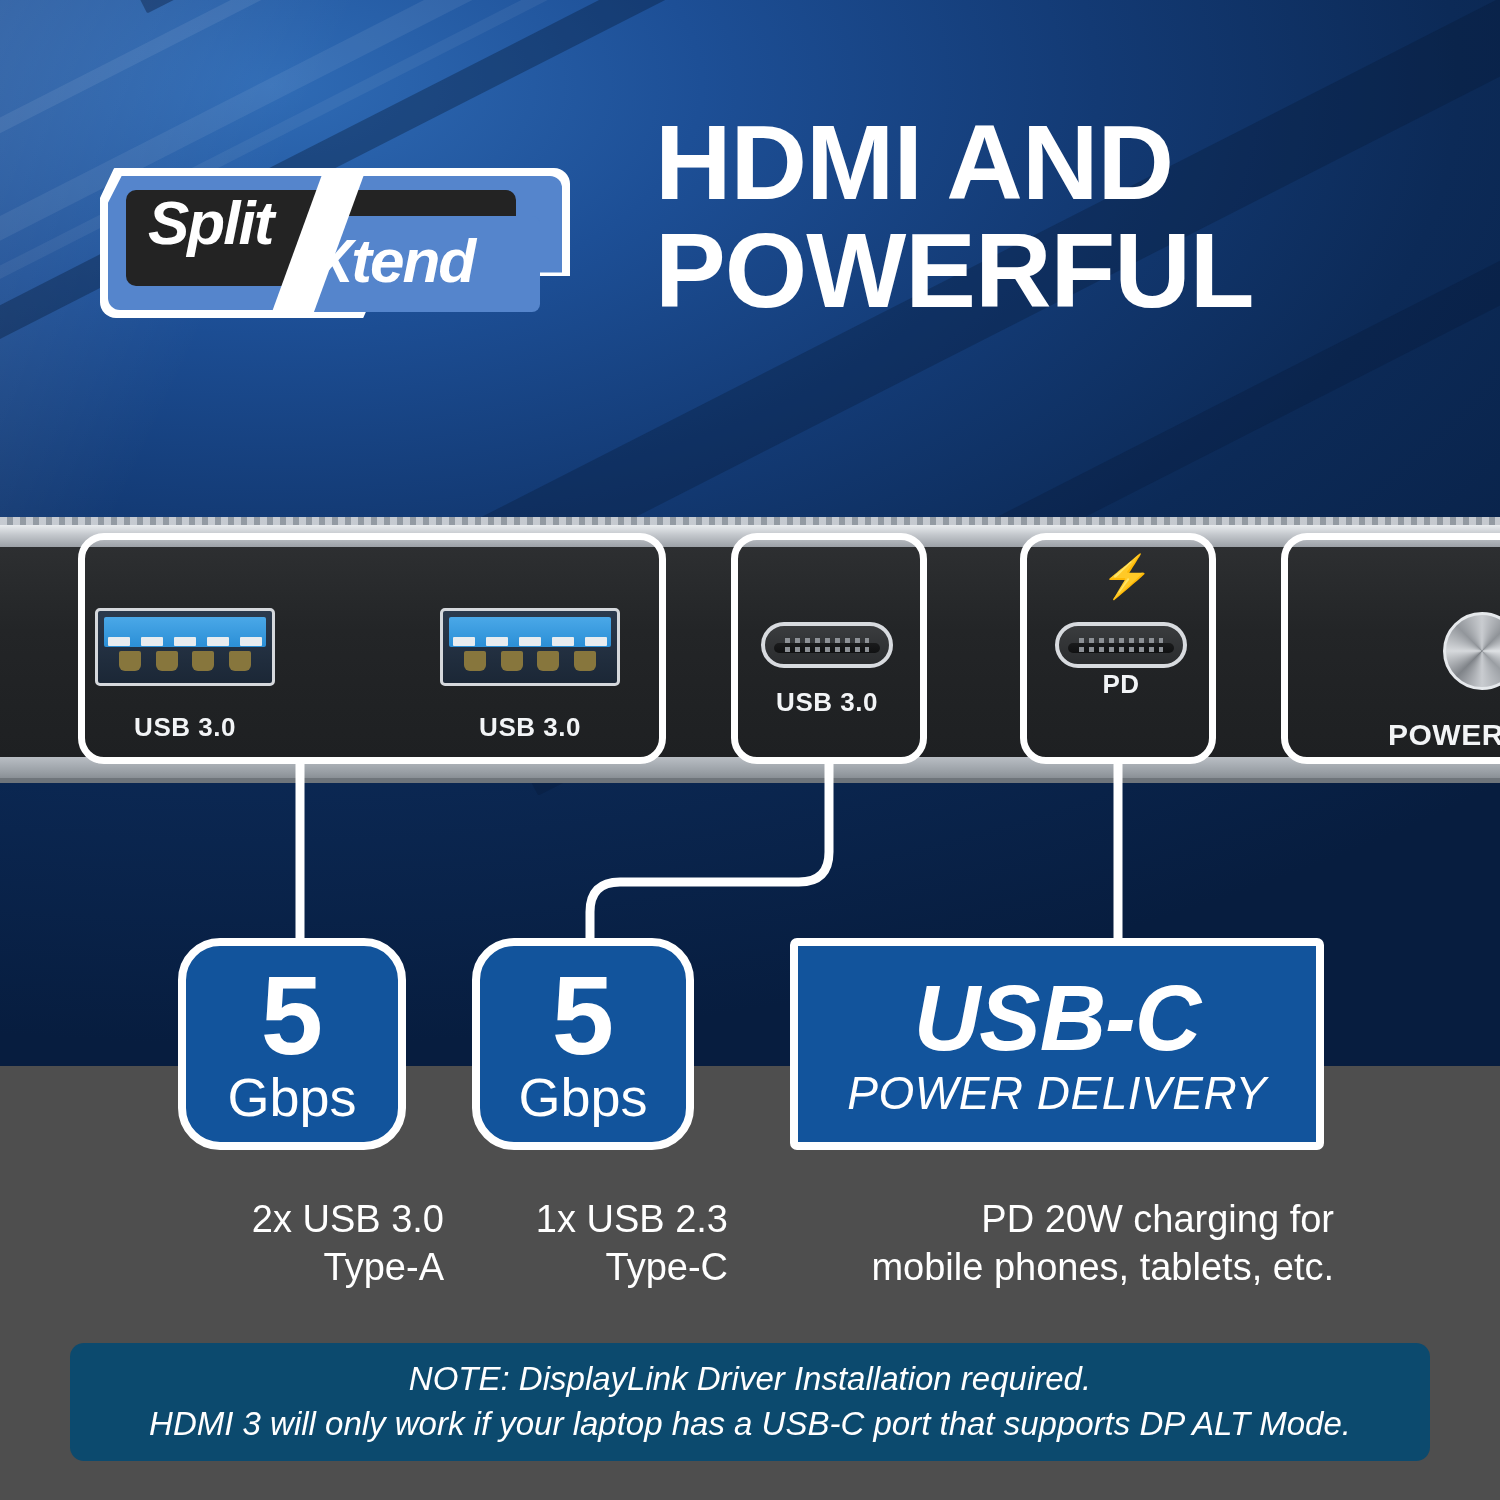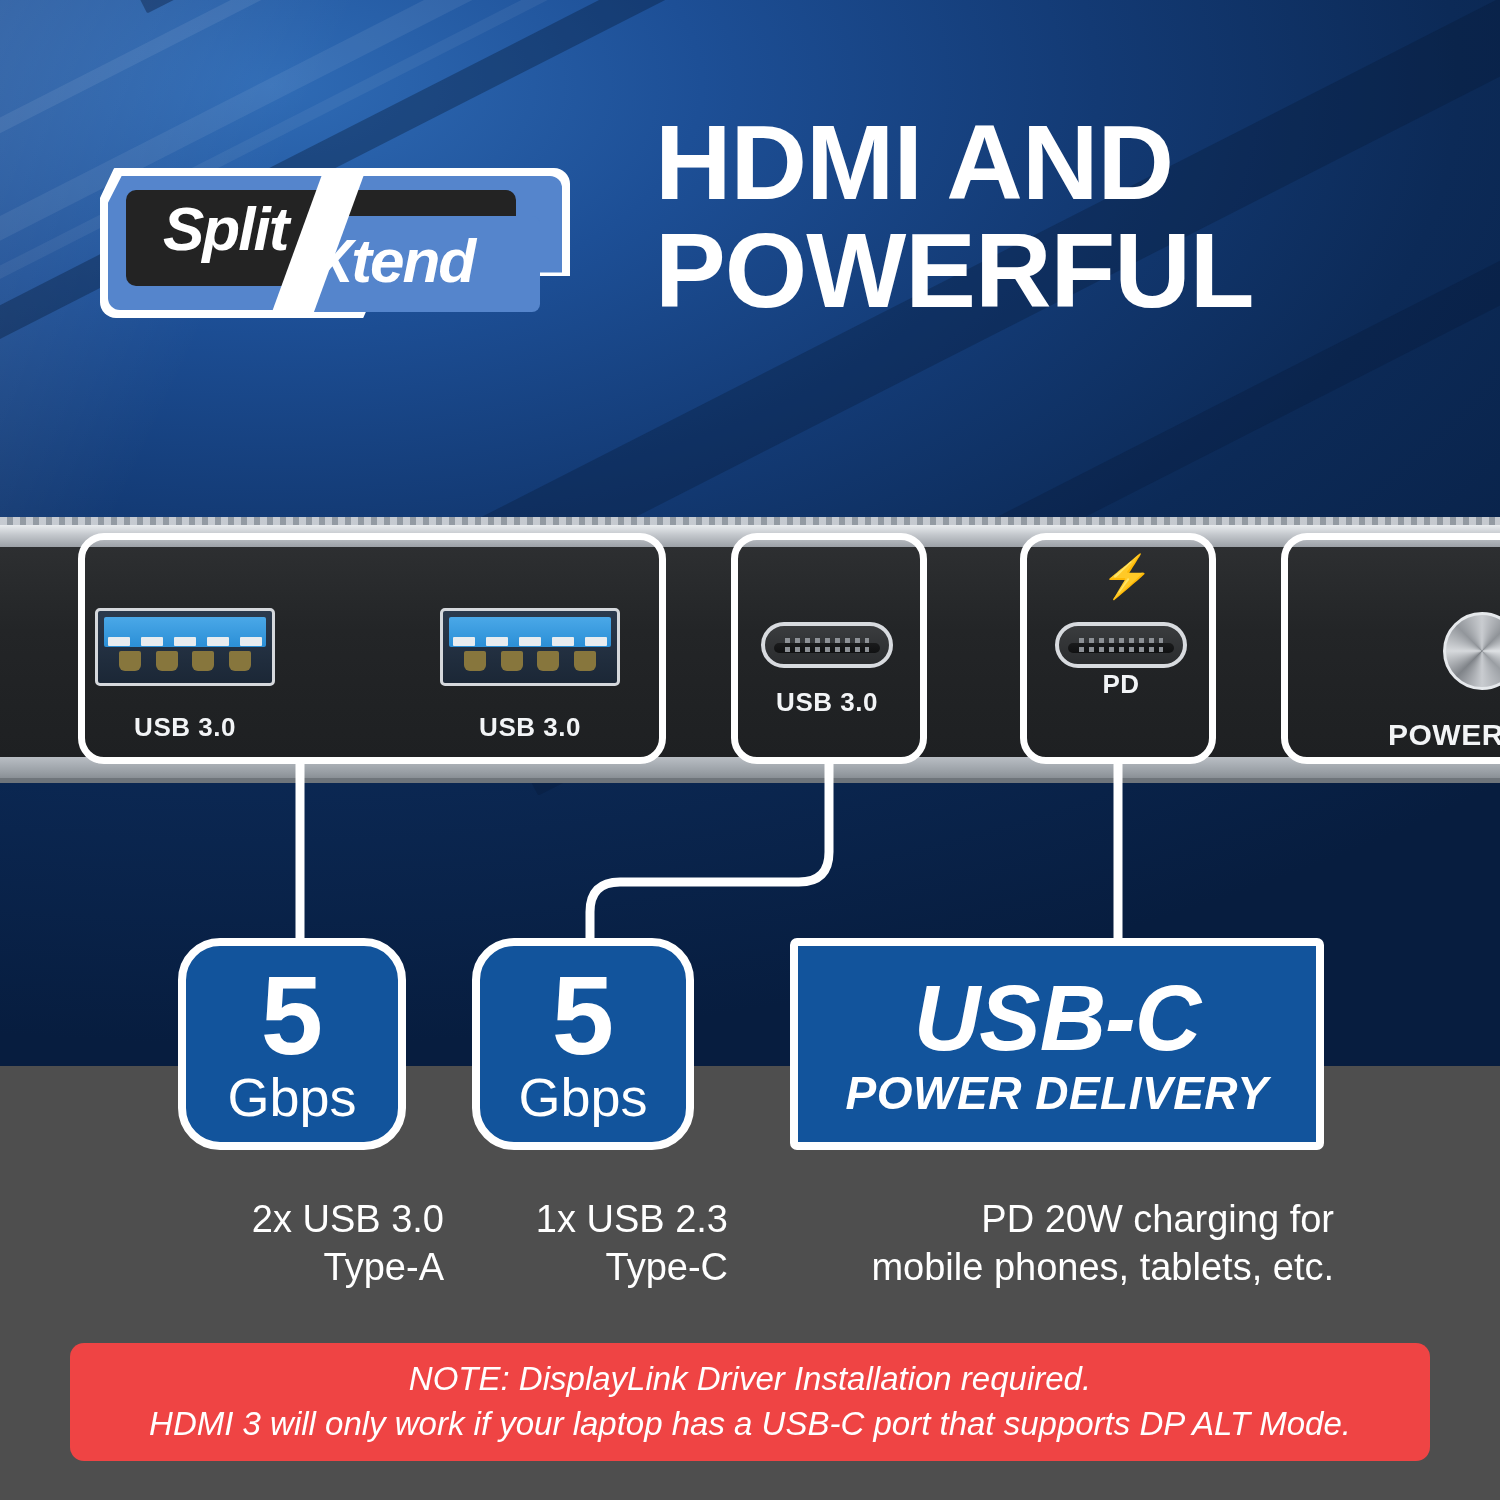--- a/index.html
+++ b/index.html
@@ -104,21 +104,21 @@
   
   .badge{
     position:absolute;background:#12549c;border:8px solid #ffffff;box-sizing:border-box;
     border-radius:42px;display:flex;flex-direction:column;align-items:center;justify-content:center;
     color:#ffffff;
   }
   .badge .big{font-size:112px;font-weight:bold;line-height:.92;}
   .badge .small{font-size:54px;line-height:1;margin-top:2px;}
   .badge.wide{border-radius:7px;}
   .badge.wide .pd-main{font-size:92px;font-weight:bold;font-style:italic;line-height:1;letter-spacing:-1px;}
-  .badge.wide .pd-sub{font-size:46px;font-weight:bold;font-style:italic;line-height:1;margin-top:6px;letter-spacing:.5px;}
+  .badge.wide .pd-sub{font-size:46px;font-weight:normal;font-style:italic;line-height:1;margin-top:6px;letter-spacing:.5px;}
 
   
   .caption{
     position:absolute;color:#ffffff;text-align:right;font-size:38px;line-height:1.26;
   }
 
   
   .headline{
     position:absolute;left:655px;top:108px;width:800px;
     color:#ffffff;font-weight:bold;font-size:106px;line-height:1.02;letter-spacing:-1px;
@@ -141,31 +141,31 @@
   }
   .logo .bluetab{
     position:absolute;left:170px;top:48px;width:270px;height:96px;background:#5585cc;border-radius:8px;
     clip-path:polygon(16% 0,100% 0,100% 100%,0 100%);
   }
   .logo .slash{
     position:absolute;left:196px;top:8px;width:42px;height:140px;background:#ffffff;
     transform:skewX(-20deg);
   }
   .logo .word1{
-    position:absolute;left:48px;top:30px;color:#ffffff;font-weight:bold;font-style:italic;
-    font-size:62px;letter-spacing:-2px;line-height:1;margin-left:15px;
+    position:absolute;left:48px;top:24px;color:#ffffff;font-weight:bold;font-style:italic;
+    font-size:62px;letter-spacing:-2px;line-height:1;
   }
   .logo .word2{
     position:absolute;left:212px;top:62px;color:#ffffff;font-weight:bold;font-style:italic;
     font-size:62px;letter-spacing:-2px;line-height:1;
   }
 
   
   .note{
-    position:absolute;left:70px;top:1343px;width:1360px;height:118px;background:#ef4444;
+    position:absolute;left:70px;top:1343px;width:1360px;height:118px;background:#0c4a6e;
     border-radius:14px;display:flex;flex-direction:column;align-items:center;justify-content:center;
     color:#ffffff;font-style:italic;font-size:33px;line-height:1.35;text-align:center;
   }
 </style>
 </head>
 <body>
 
 <div class="stage">
 
   <div class="bg-blue"></div>

